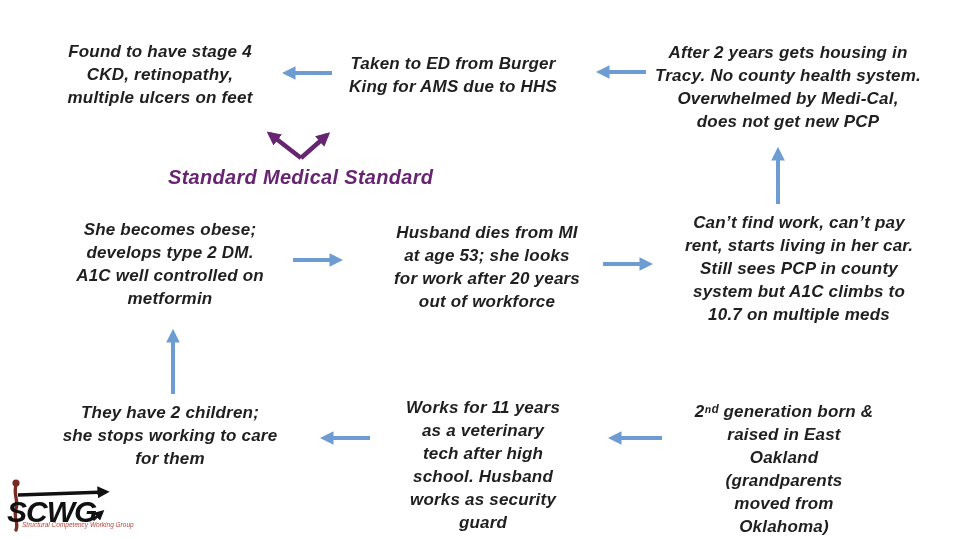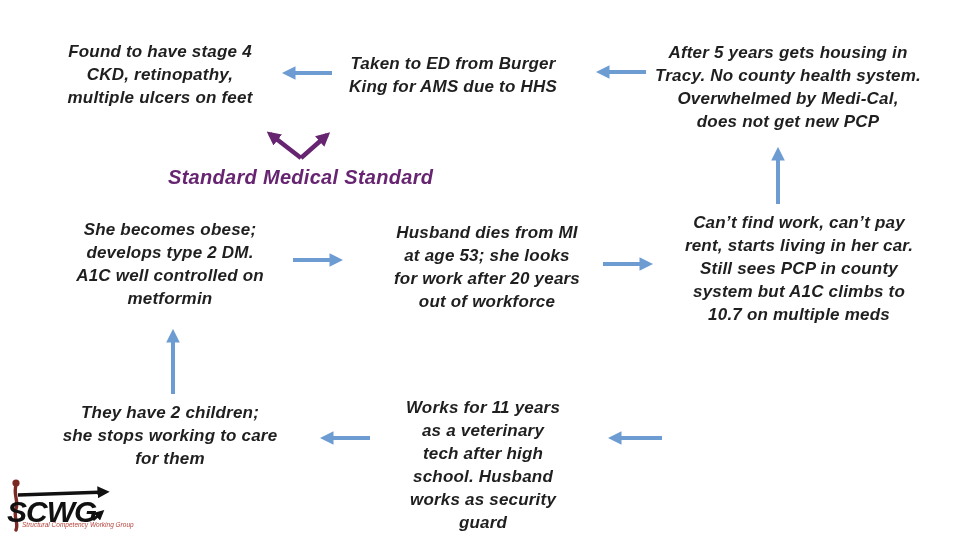--- a/index.html
+++ b/index.html
@@ -65,21 +65,21 @@
     </defs>
   </svg>
 
   <div class="node" style="left:35px; top:40px; width:250px;">Found to have stage 4
 CKD, retinopathy,
 multiple ulcers on feet</div>
 
   <div class="node" style="left:333px; top:52px; width:240px;text-align:center;">Taken to ED from Burger
 King for AMS due to HHS</div>
 
-  <div class="node" style="left:628px; top:41px; width:320px;">After 5 years gets housing in
+  <div class="node" style="left:628px; top:41px; width:320px;">After 2 years gets housing in
 Tracy. No county health system.
 Overwhelmed by Medi-Cal,
 does not get new PCP</div>
 
   <div class="node" style="left:45px; top:218px; width:250px;">She becomes obese;
 develops type 2 DM.
 A1C well controlled on
 metformin</div>
 
   <div class="node" style="left:363px; top:221px; width:248px;">Husband dies from MI
@@ -97,20 +97,26 @@
 she stops working to care
 for them</div>
 
   <div class="node" style="left:388px; top:396px; width:190px;">Works for 11 years
 as a veterinary
 tech after high
 school. Husband
 works as security
 guard</div>
 
+  <div class="node" style="left:655px; top:400px; width:258px;">2ⁿᵈ generation born &amp;
+raised in East
+Oakland
+(grandparents
+moved from
+Oklahoma)</div>
 
   <div class="section-title" style="left:168px; top:166px; width:250px;">Standard Medical Standard</div>
 
   <svg class="arrow" style="left:254px; top:118px;" width="90" height="50">
     <line x1="47" y1="40" x2="16" y2="16" stroke="var(--purple,#662471)" stroke-width="4.5" marker-end="url(#head-purple)"></line>
     <line x1="47" y1="40" x2="73" y2="17" stroke="var(--purple,#662471)" stroke-width="4.5" marker-end="url(#head-purple)"></line>
   </svg>
 
   <svg class="arrow" style="left:272px; top:64px;" width="64" height="18">
     <line x1="60" y1="9" x2="14" y2="9" stroke="var(--blue,#6d9cd3)" stroke-width="4" marker-end="url(#head-blue)"></line>

